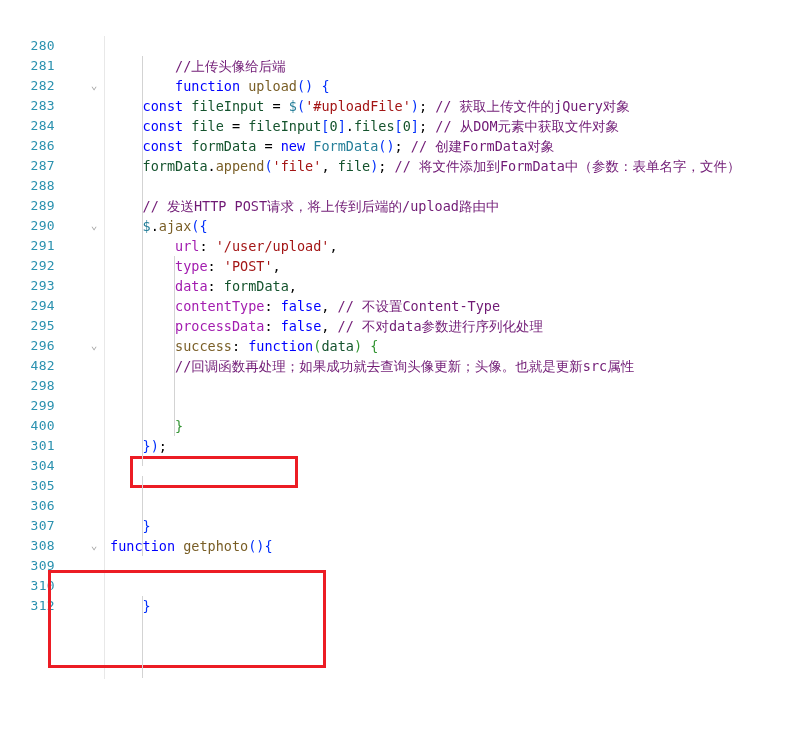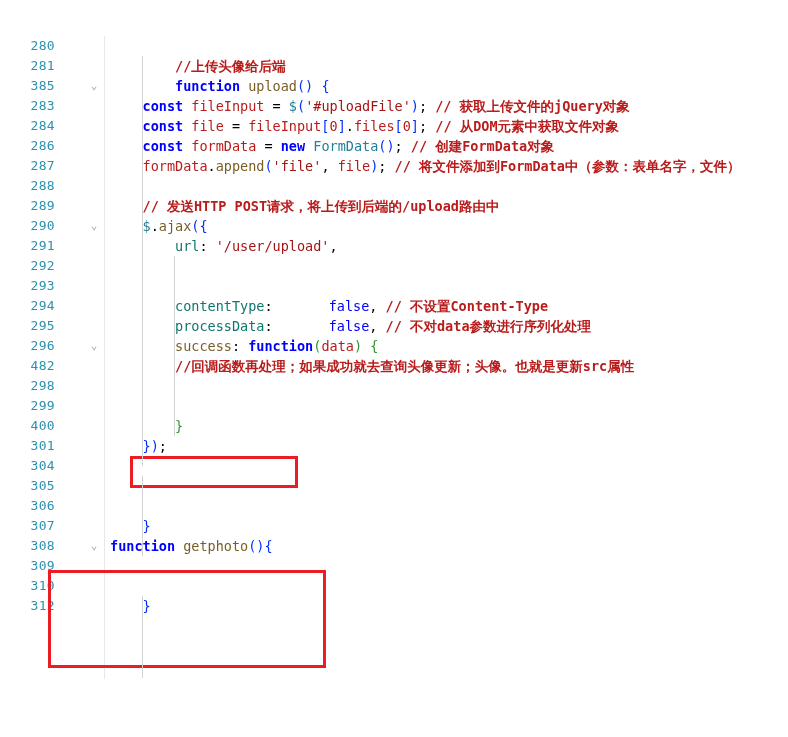--- a/index.html
+++ b/index.html
@@ -95,31 +95,31 @@
   .line.active::after  { bottom: 0; }
 
   
   .guide {
     position: absolute;
     width: 1px;
     background: #d3d3d3;
   }
 
   
-  .kw    { color: #0000ff; font-weight: bold; }          
-  .ident { color: #b91c1c; }          
+  .kw    { color: #0000ff; }          
+  .ident { color: #14532d; }          
   .type  { color: #267f99; }          
   .fn    { color: #795e26; }          
   .str   { color: #a31515; }          
-  .cmt   { color: #b91c1c; font-weight: bold; }          
+  .cmt   { color: #701a75; }          
   .punc  { color: #000000; }
   .brk1  { color: #0431fa; }
   .brk2  { color: #319331; }
-  .prop  { color: #0f766e; }
-  .bool  { color: #0000ff; margin-left: 48px; }
+  .prop  { color: #a21caf; }
+  .bool  { color: #0000ff; }
   .dollar{ color: #267f99; }
 
   
   .cmt {
     font-family: "DejaVu Sans Mono", "Liberation Mono", monospace;
   }
 
   
   .caret {
     display: inline-block;
@@ -154,31 +154,31 @@
 </head>
 <body>
 
 <div id="editor">
 
   <div class="gutter-rule"></div>
 
   <div class="code-area" id="code-area">
       <div class="line"><span class="ln">280</span><span class="code"></span></div>
       <div class="line"><span class="ln">281</span><span class="code"><span class="cmt">        //上传头像给后端</span></span></div>
-      <div class="line"><span class="ln">385</span><span class="fold">⌄</span><span class="code"><span class="punc">        </span><span class="kw">function</span><span class="punc"> </span><span class="fn">upload</span><span class="brk1">()</span><span class="punc"> </span><span class="brk1">{</span></span></div>
+      <div class="line"><span class="ln">282</span><span class="fold">⌄</span><span class="code"><span class="punc">        </span><span class="kw">function</span><span class="punc"> </span><span class="fn">upload</span><span class="brk1">()</span><span class="punc"> </span><span class="brk1">{</span></span></div>
       <div class="line"><span class="ln">283</span><span class="code"><span class="punc">    </span><span class="kw">const</span><span class="punc"> </span><span class="ident">fileInput</span><span class="punc"> = </span><span class="dollar">$</span><span class="brk1">(</span><span class="str">'#uploadFile'</span><span class="brk1">)</span><span class="punc">; </span><span class="cmt">// 获取上传文件的jQuery对象</span></span></div>
       <div class="line"><span class="ln">284</span><span class="code"><span class="punc">    </span><span class="kw">const</span><span class="punc"> </span><span class="ident">file</span><span class="punc"> = </span><span class="ident">fileInput</span><span class="brk1">[</span><span class="ident">0</span><span class="brk1">]</span><span class="punc">.</span><span class="ident">files</span><span class="brk1">[</span><span class="ident">0</span><span class="brk1">]</span><span class="punc">; </span><span class="cmt">// 从DOM元素中获取文件对象</span></span></div>
       <div class="line"><span class="ln">286</span><span class="code"><span class="punc">    </span><span class="kw">const</span><span class="punc"> </span><span class="ident">formData</span><span class="punc"> = </span><span class="kw">new</span><span class="punc"> </span><span class="type">FormData</span><span class="brk1">()</span><span class="punc">; </span><span class="cmt">// 创建FormData对象</span></span></div>
       <div class="line"><span class="ln">287</span><span class="code"><span class="punc">    </span><span class="ident">formData</span><span class="punc">.</span><span class="fn">append</span><span class="brk1">(</span><span class="str">'file'</span><span class="punc">, </span><span class="ident">file</span><span class="brk1">)</span><span class="punc">; </span><span class="cmt">// 将文件添加到FormData中（参数：表单名字，文件）</span></span></div>
       <div class="line"><span class="ln">288</span><span class="code"></span></div>
       <div class="line"><span class="ln">289</span><span class="code"><span class="punc">    </span><span class="cmt">// 发送HTTP POST请求，将上传到后端的/upload路由中</span></span></div>
       <div class="line"><span class="ln">290</span><span class="fold">⌄</span><span class="code"><span class="punc">    </span><span class="dollar">$</span><span class="punc">.</span><span class="fn">ajax</span><span class="brk1">({</span></span></div>
       <div class="line"><span class="ln">291</span><span class="code"><span class="punc">        </span><span class="prop">url</span><span class="punc">: </span><span class="str">'/user/upload'</span><span class="punc">,</span></span></div>
-      <div class="line"><span class="ln">292</span></div>
-      <div class="line"><span class="ln">293</span></div>
+      <div class="line"><span class="ln">292</span><span class="code"><span class="punc">        </span><span class="prop">type</span><span class="punc">: </span><span class="str">'POST'</span><span class="punc">,</span></span></div>
+      <div class="line"><span class="ln">293</span><span class="code"><span class="punc">        </span><span class="prop">data</span><span class="punc">: </span><span class="ident">formData</span><span class="punc">,</span></span></div>
       <div class="line"><span class="ln">294</span><span class="code"><span class="punc">        </span><span class="prop">contentType</span><span class="punc">: </span><span class="bool">false</span><span class="punc">, </span><span class="cmt">// 不设置Content-Type</span></span></div>
       <div class="line"><span class="ln">295</span><span class="code"><span class="punc">        </span><span class="prop">processData</span><span class="punc">: </span><span class="bool">false</span><span class="punc">, </span><span class="cmt">// 不对data参数进行序列化处理</span></span></div>
       <div class="line"><span class="ln">296</span><span class="fold">⌄</span><span class="code"><span class="punc">        </span><span class="fn">success</span><span class="punc">: </span><span class="kw">function</span><span class="brk2">(</span><span class="ident">data</span><span class="brk2">)</span><span class="punc"> </span><span class="brk2">{</span></span></div>
       <div class="line"><span class="ln">482</span><span class="code"><span class="punc">        </span><span class="cmt">//回调函数再处理；如果成功就去查询头像更新；头像。也就是更新src属性</span></span></div>
       <div class="line"><span class="ln">298</span><span class="code"></span></div>
       <div class="line"><span class="ln">299</span><span class="code"></span></div>
       <div class="line"><span class="ln">400</span><span class="code"><span class="punc">        </span><span class="brk2">}</span></span></div>
       <div class="line"><span class="ln">301</span><span class="code"><span class="punc">    </span><span class="brk1">})</span><span class="punc">;</span></span></div>
       <div class="line"><span class="ln">304</span><span class="code"></span></div>
       <div class="line"><span class="ln">305</span><span class="code"></span></div>

